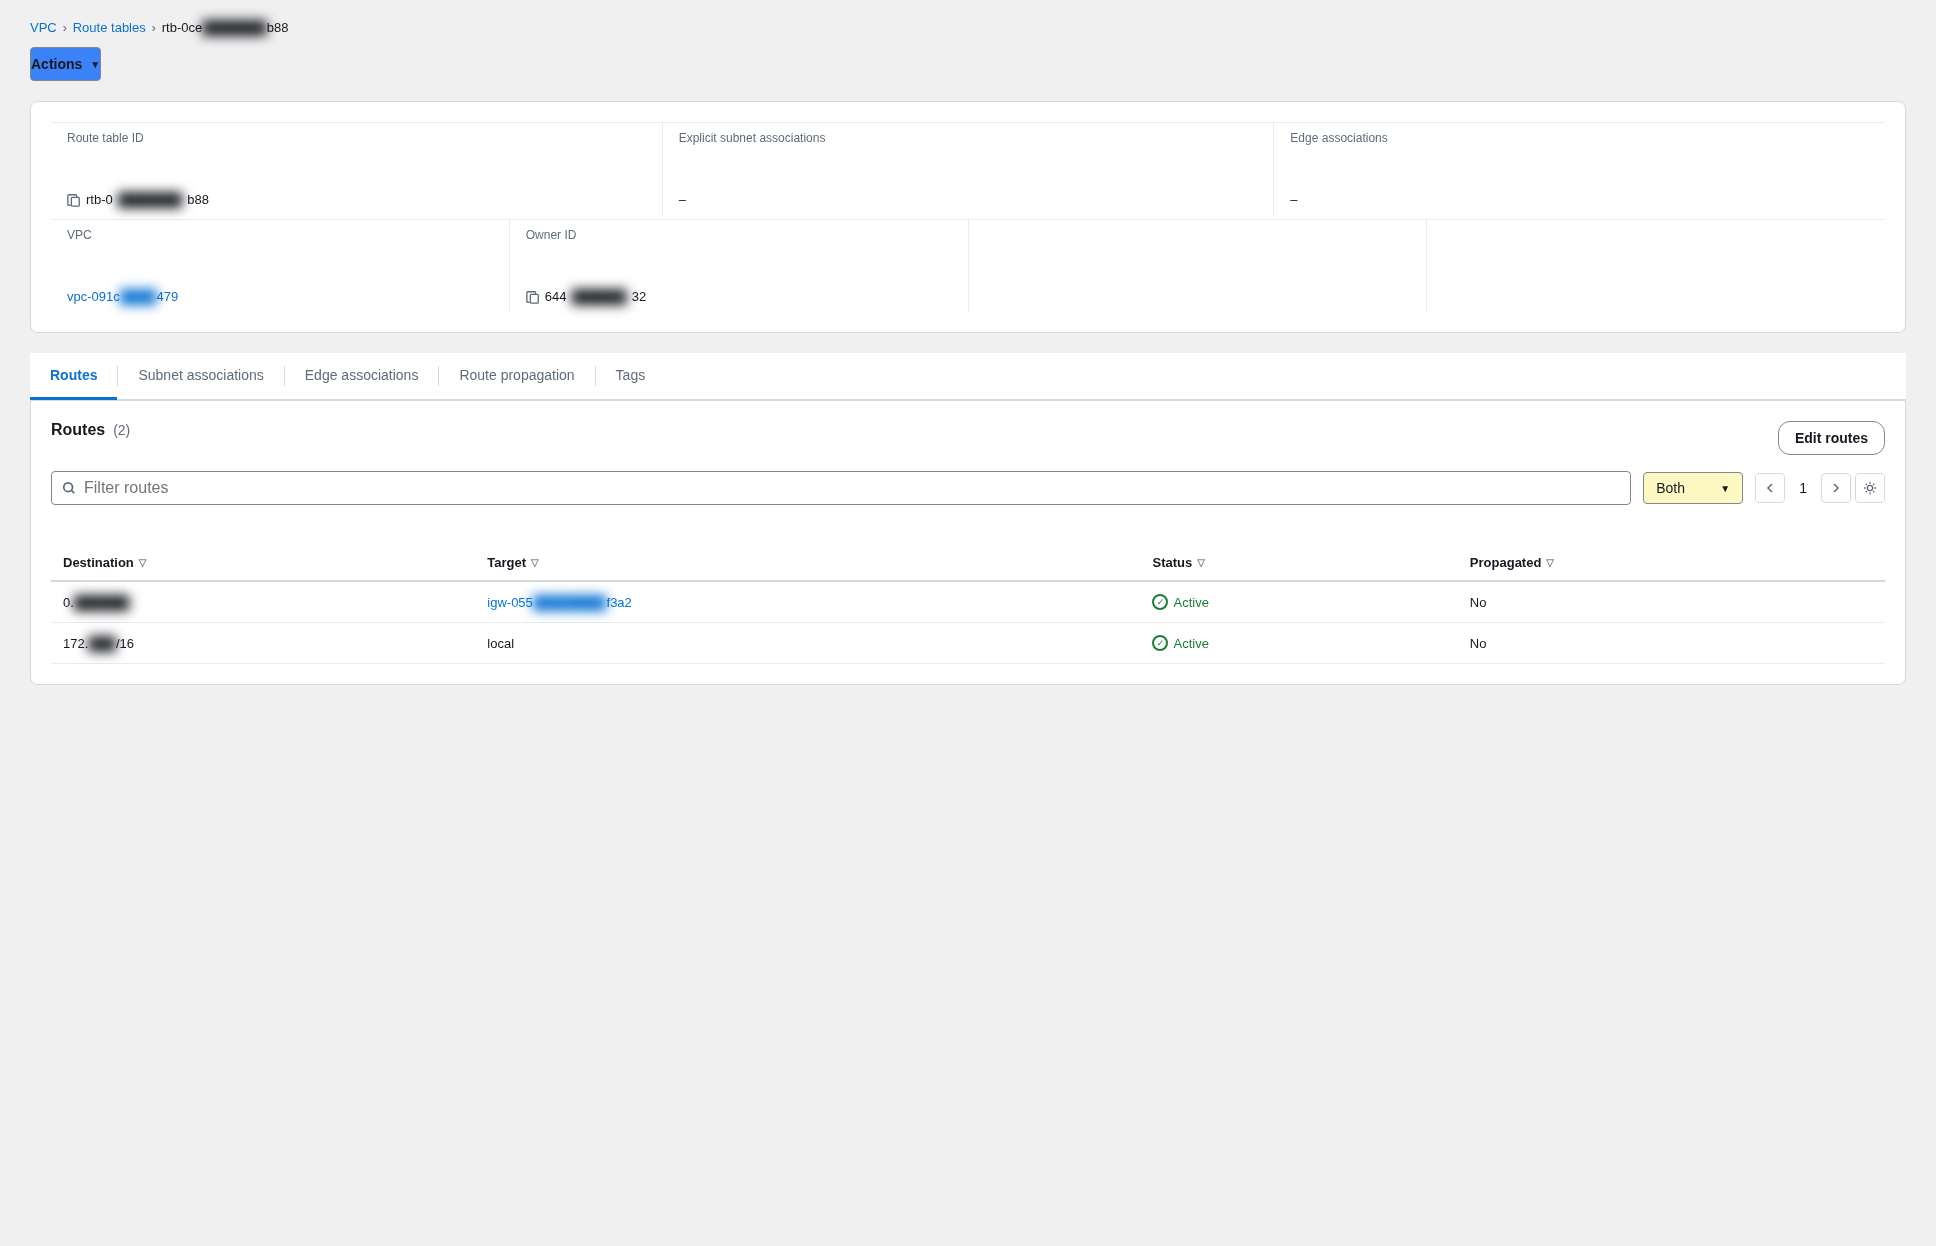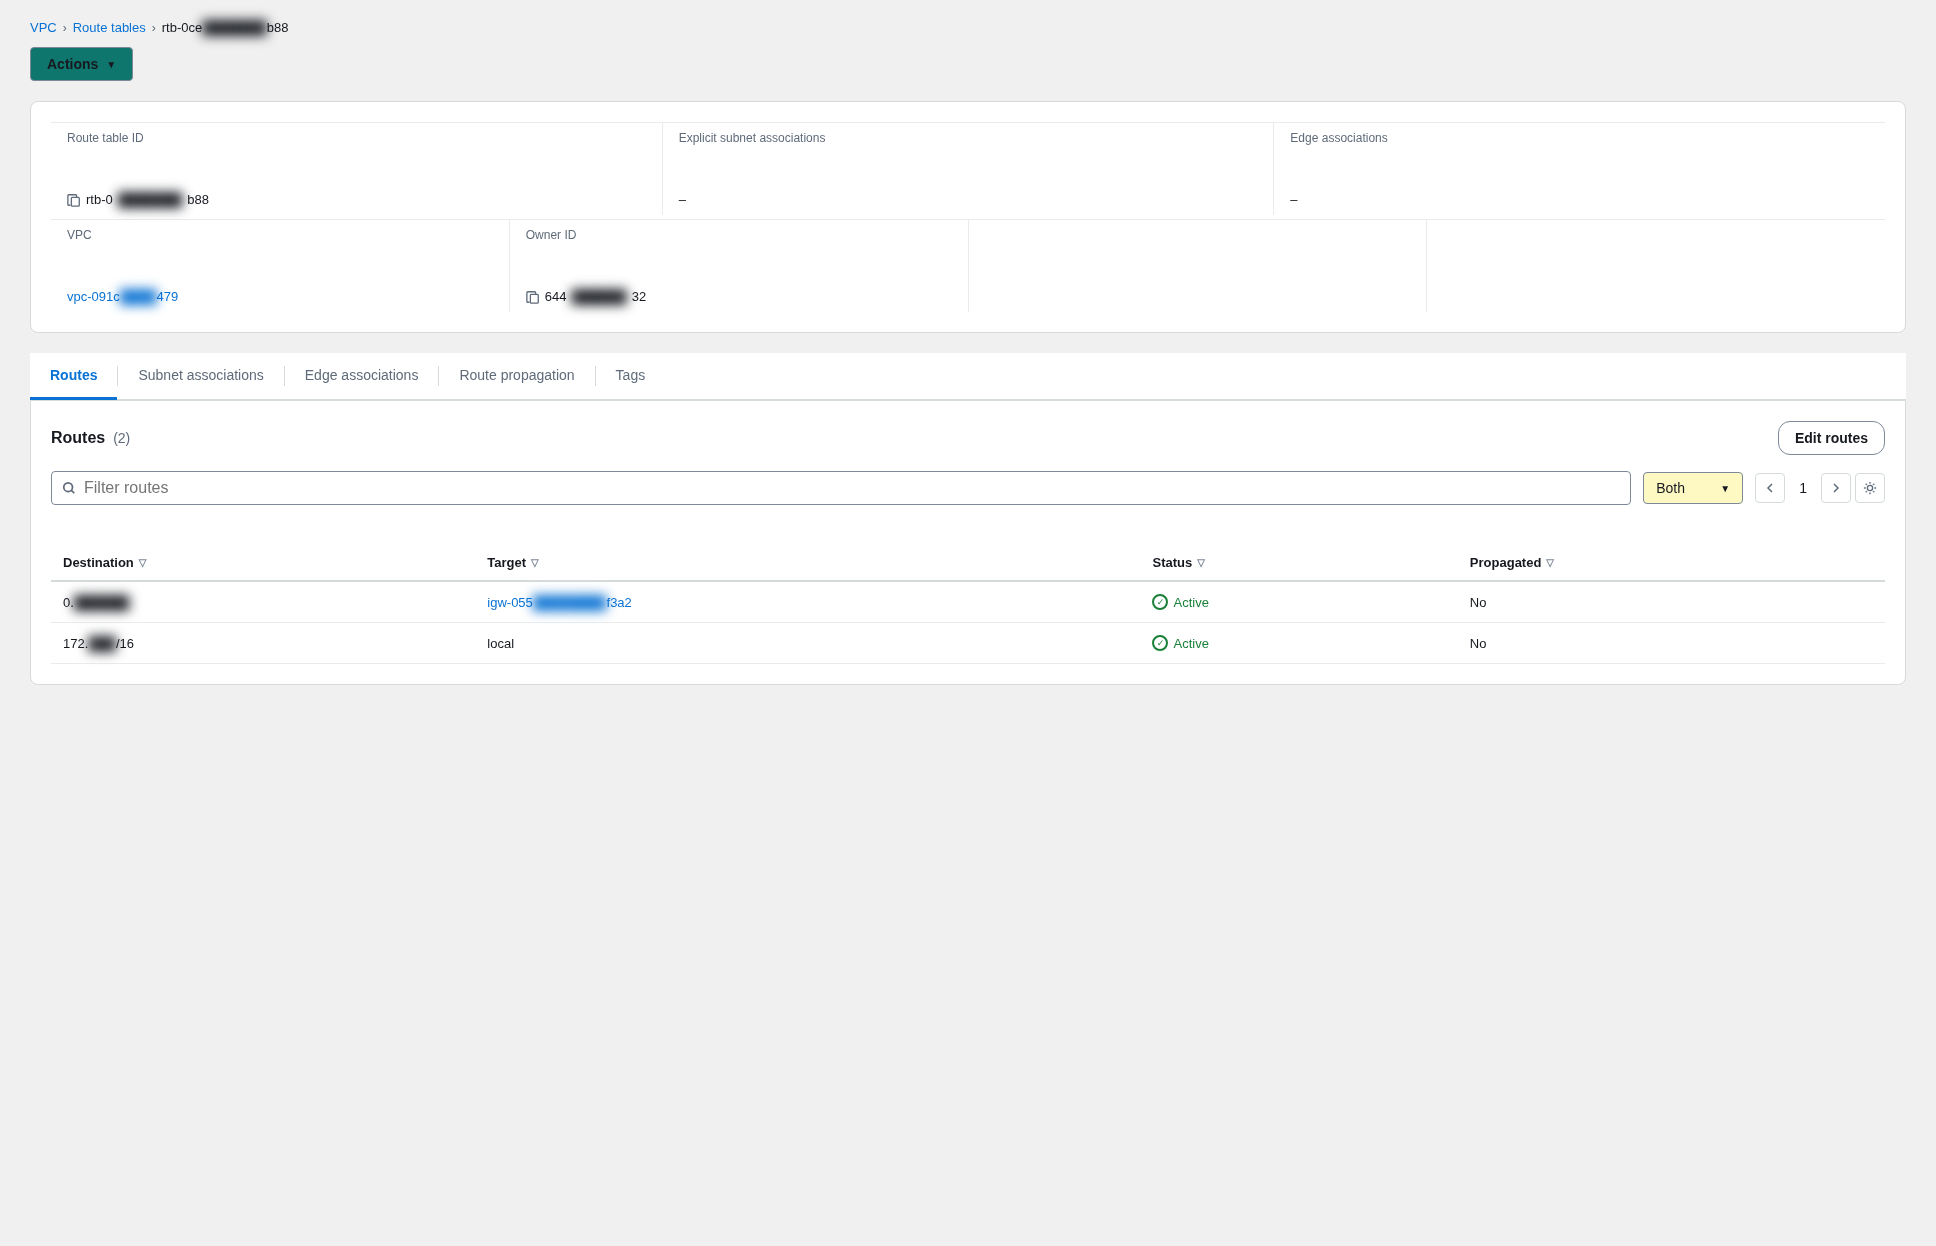--- a/index.html
+++ b/index.html
@@ -48,22 +48,22 @@
       letter-spacing: -0.5px;
     }
     .blurred {
       filter: blur(6px);
       user-select: none;
     }
     .actions-button {
       display: flex;
       align-items: center;
       gap: 8px;
-      padding: 8px 16px;
-      background: #0f766e;
+      padding: 8px 0;
+      background: #3b82f6;
       border: 1px solid #7d8998;
       border-radius: 4px;
       font-size: 14px;
       font-weight: 600;
       color: #16191f;
       cursor: pointer;
     }
     .dropdown-arrow {
       font-size: 10px;
       color: #16191f;
@@ -153,21 +153,20 @@
     }
     
     .routes-section {
       background: #fff;
       border: 1px solid #d5dbdb;
       border-radius: 0 0 8px 8px;
       padding: 20px;
     }
     .routes-header {
       display: flex;
-      align-items: center;
       justify-content: space-between;
       margin-bottom: 16px;
     }
     .routes-title {
       font-size: 16px;
       font-weight: 700;
       color: #16191f;
     }
     .routes-count {
       font-weight: 400;

